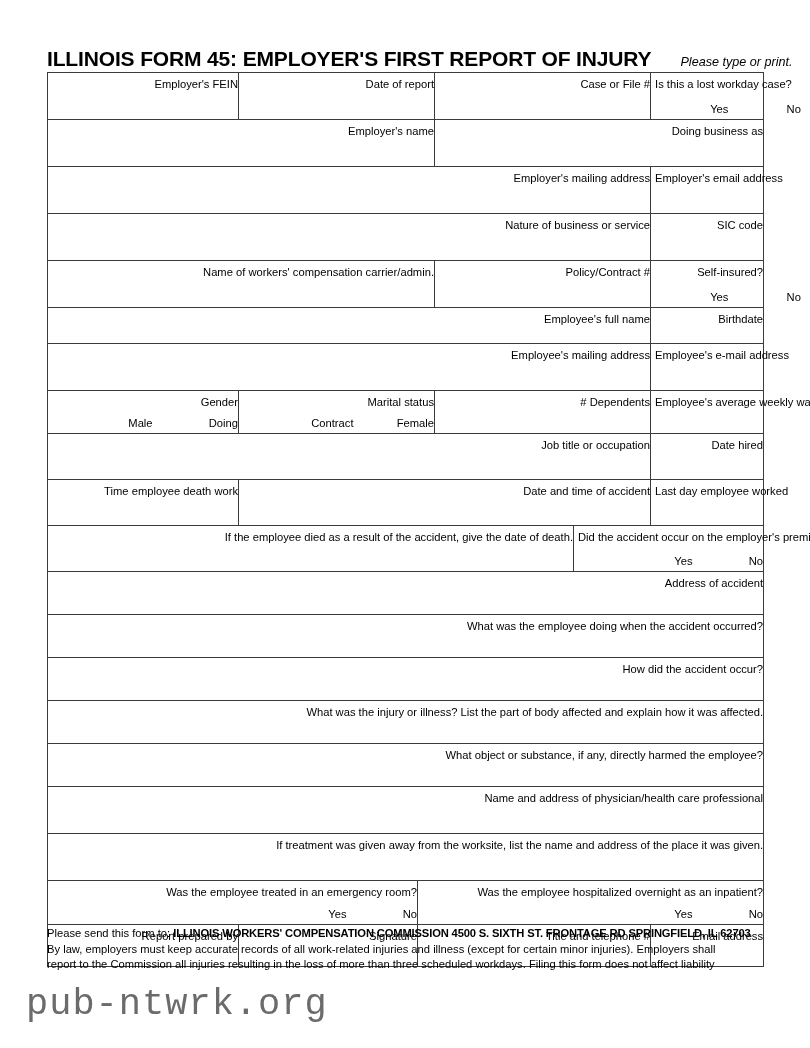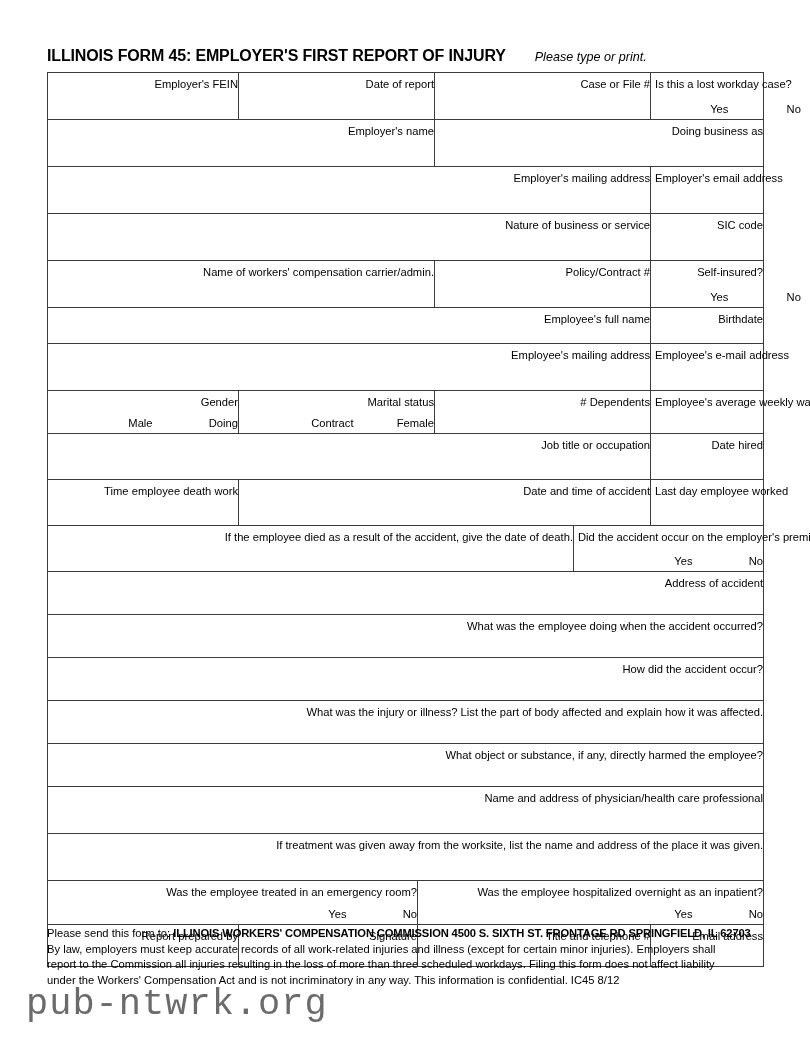--- a/index.html
+++ b/index.html
@@ -29,21 +29,21 @@
   .header-row {
     position: absolute;
     left: 47px;
     top: 48px;
     width: 716px;
     height: 24px;
     display: flex;
     align-items: baseline;
   }
   .form-title {
-    font-size: 16px;
+    font-size: 21px;
     font-weight: bold;
     letter-spacing: -0.15px;
     white-space: nowrap;
     line-height: 1;
   }
   .type-print {
     font-size: 12.6px;
     font-style: italic;
     margin-left: 29px;
     white-space: nowrap;
@@ -361,18 +361,17 @@
         <span class="lbl">Email address</span>
       </td>
     </tr>
   </tbody>
     </table>
 
   <div class="footer">
     <div class="line"><span>Please send this form to: </span><span class="sendto-bold">ILLINOIS WORKERS' COMPENSATION COMMISSION 4500 S. SIXTH ST. FRONTAGE RD SPRINGFIELD, IL  62703</span></div>
     <div class="line">By law, employers must keep accurate records of all work-related injuries and illness (except for certain minor injuries).  Employers shall</div>
     <div class="line">report to the Commission all injuries resulting in the loss of more than three scheduled workdays.  Filing this form does not affect liability</div>
-    <div class="line">under the Workers' Compensation Act and is not incriminatory in any way.  This information is confidential.   IC45  8/12</div>
   </div>
 
   <div class="watermark">pub-ntwrk.org</div>
 
 </div>
 
 </body></html>

